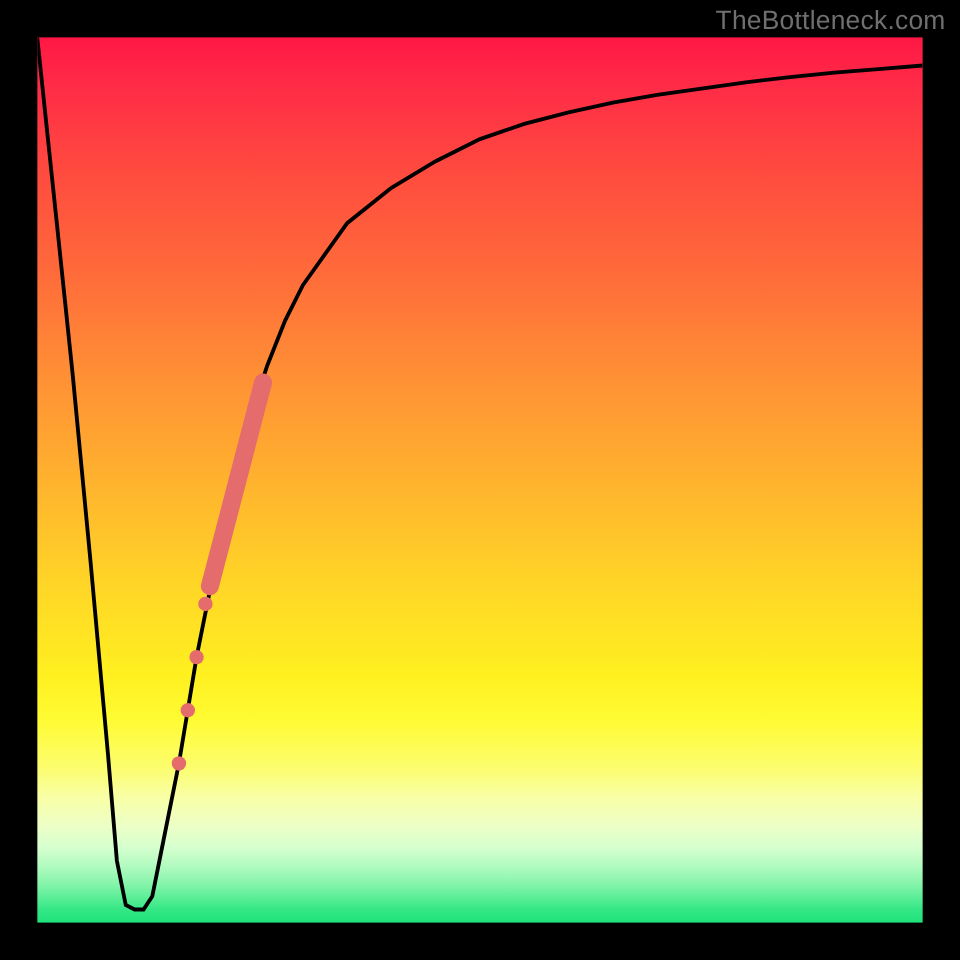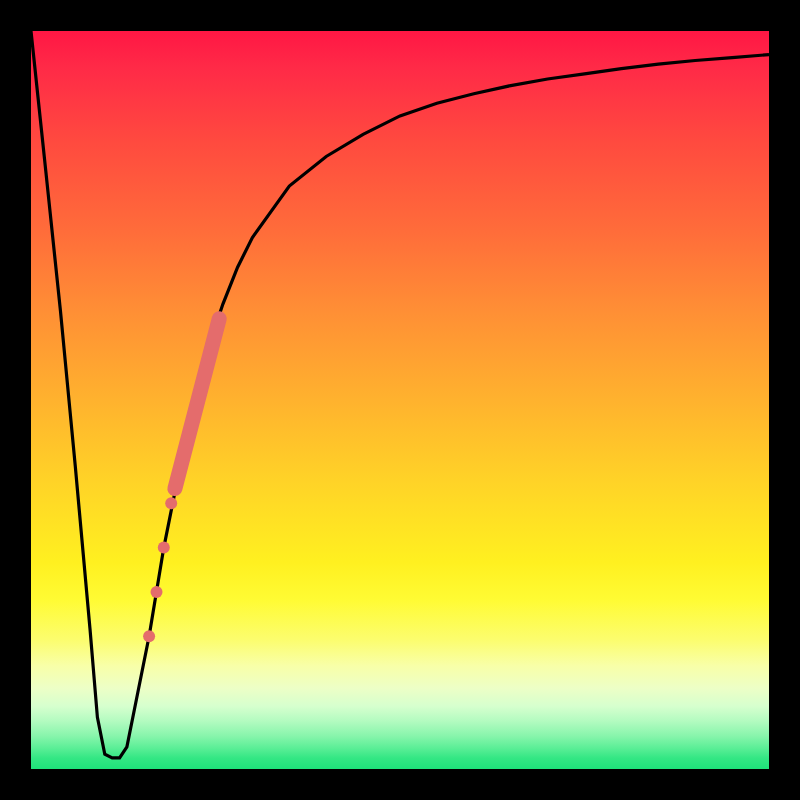--- a/index.html
+++ b/index.html
@@ -73,13 +73,14 @@
       <path id="curve-path" d="M0.0 0.0 L14.8 140.2 L29.5 280.4 L44.3 435.4 L59.0 597.8 L66.4 686.3 L73.8 723.2 L81.2 726.9 L88.6 726.9 L95.9 715.9 L103.3 679.0 L118.1 605.2 L132.8 516.6 L147.6 442.8 L162.4 376.4 L177.1 317.3 L191.9 273.1 L206.6 236.2 L221.4 206.6 L258.3 155.0 L295.2 125.5 L332.1 103.3 L369.0 84.9 L405.9 72.3 L442.8 62.7 L479.7 54.6 L516.6 48.0 L553.5 42.8 L590.4 37.6 L627.3 33.2 L664.2 29.5 L701.1 26.6 L738.0 23.6" fill="none" stroke="#000000" stroke-width="3.2"></path>
       <g id="markers">
           <circle cx="140.2" cy="472.3" r="6" fill="#e46c6c" stroke="#d85a5a" stroke-width="0"></circle>
           <circle cx="132.8" cy="516.6" r="6" fill="#e46c6c" stroke="#d85a5a" stroke-width="0"></circle>
           <circle cx="125.5" cy="560.9" r="6" fill="#e46c6c" stroke="#d85a5a" stroke-width="0"></circle>
           <circle cx="118.1" cy="605.2" r="6" fill="#e46c6c" stroke="#d85a5a" stroke-width="0"></circle>
           <line x1="143.9" y1="457.6" x2="188.2" y2="287.8" stroke="#e46c6c" stroke-width="15" stroke-linecap="round"></line>
         </g>
     </svg>
   </div>
+  <div class="watermark">TheBottleneck.com</div>
 </div>
 
 </body></html>

